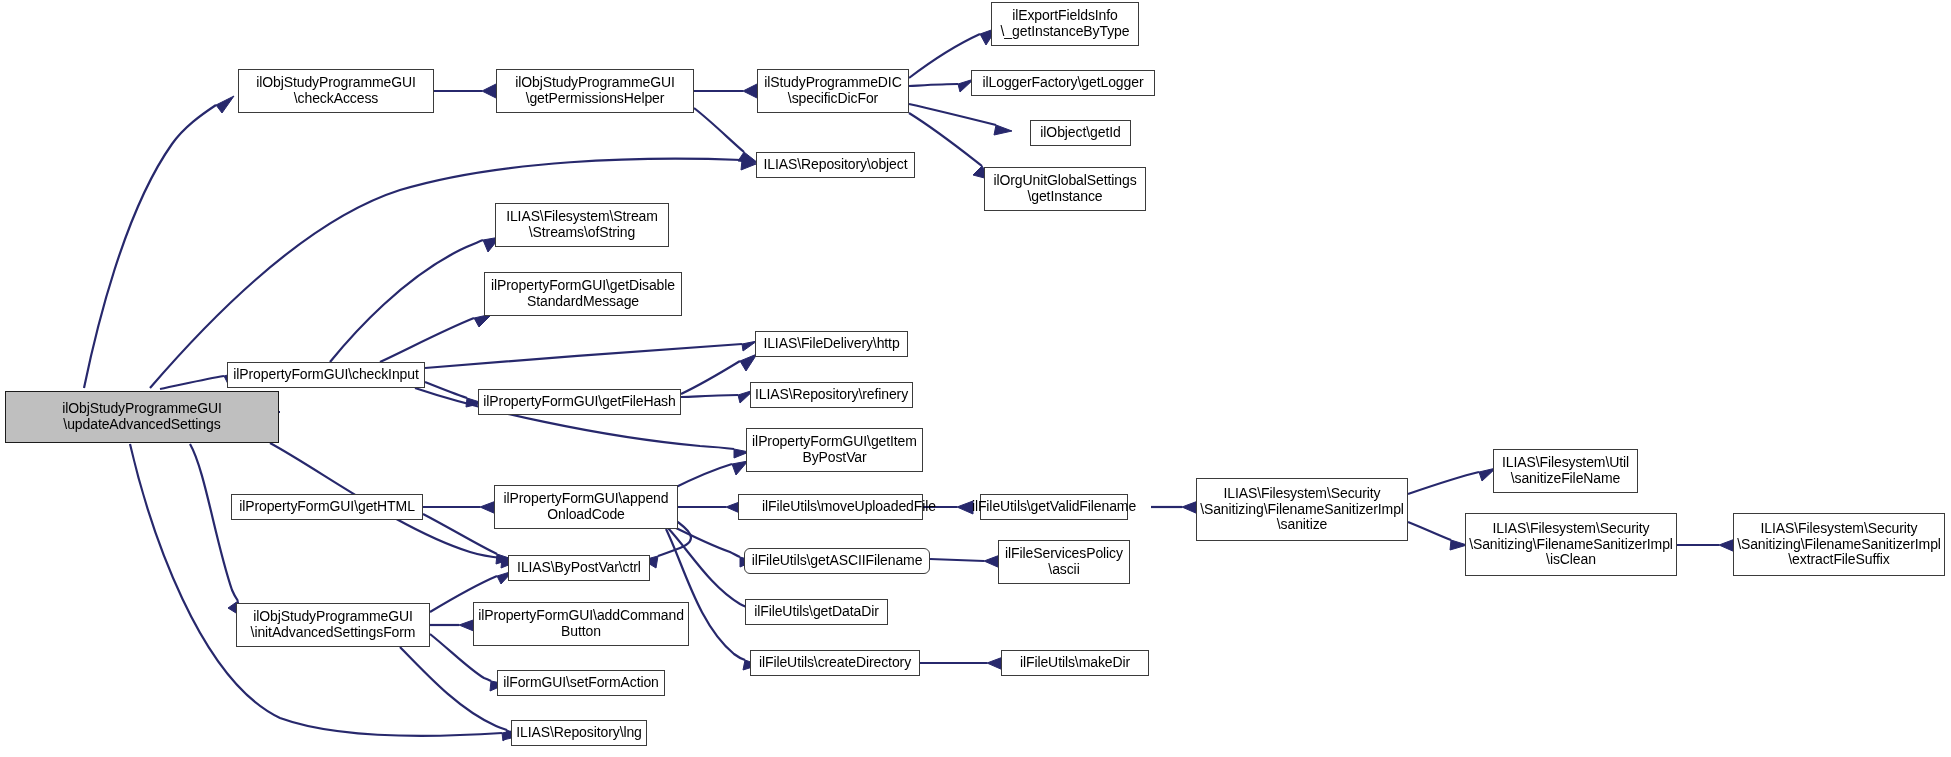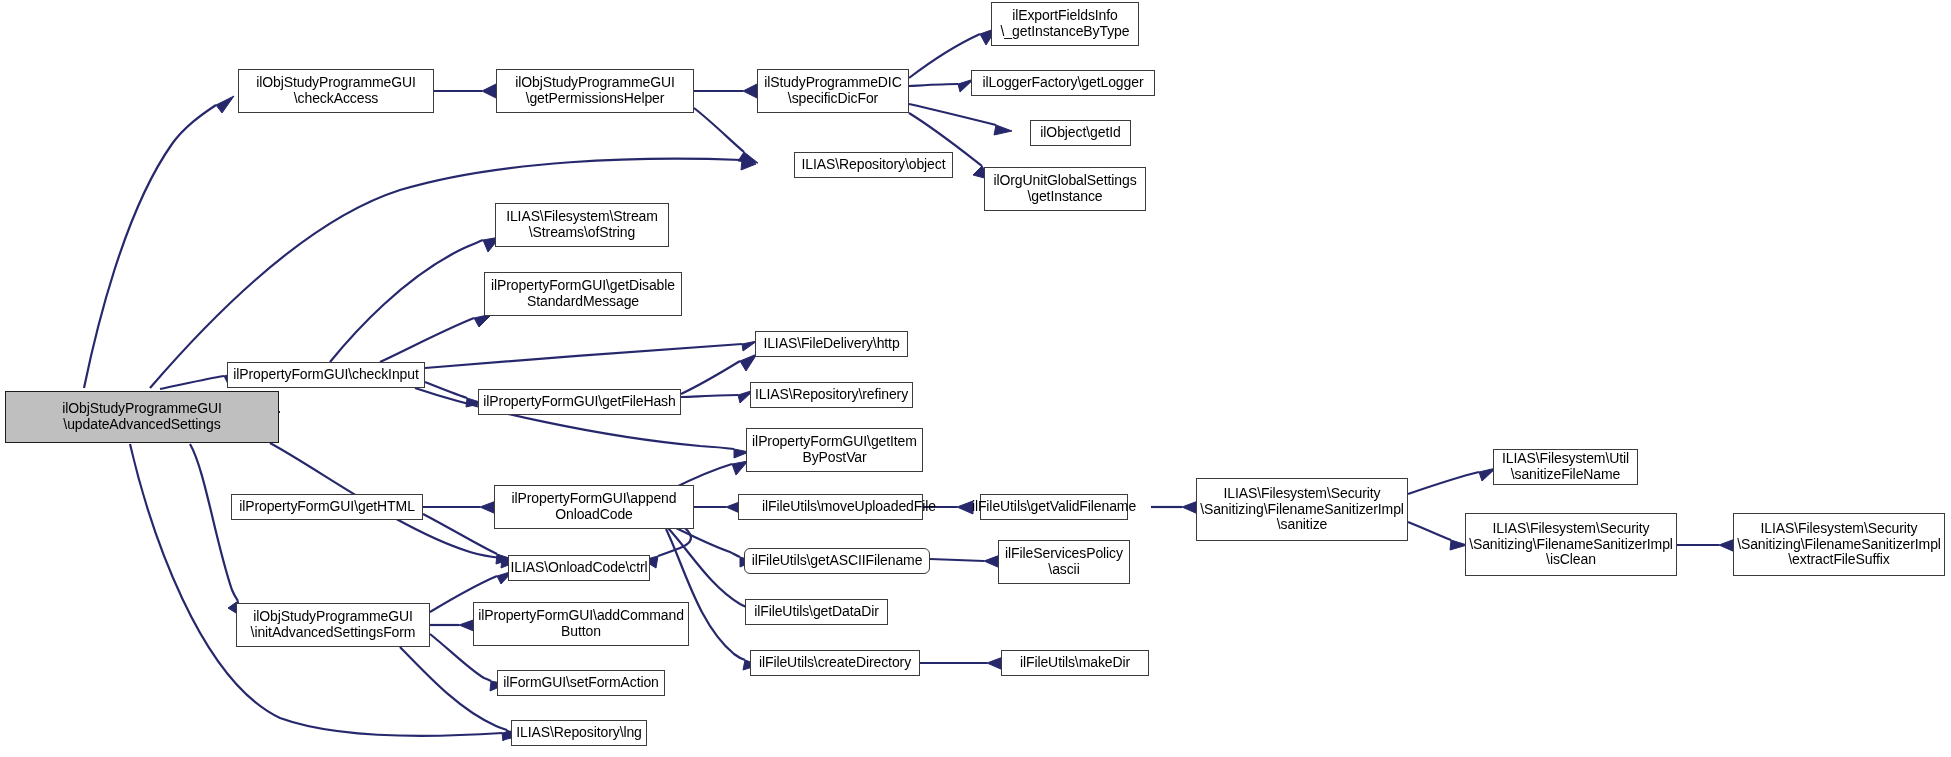--- a/index.html
+++ b/index.html
@@ -235,48 +235,48 @@
       <div class="node" style="left: 496px; top: 69px; width: 198px; height: 44px;"><span class="node-label">ilObjStudyProgrammeGUI
 \getPermissionsHelper</span></div>
       <div class="node" style="left: 757px; top: 69px; width: 152px; height: 44px;"><span class="node-label">ilStudyProgrammeDIC
 \specificDicFor</span></div>
       <div class="node" style="left: 991px; top: 2px; width: 148px; height: 44px;"><span class="node-label">ilExportFieldsInfo
 \_getInstanceByType</span></div>
       <div class="node" style="left: 971px; top: 70px; width: 184px; height: 26px;"><span class="node-label">ilLoggerFactory\getLogger</span></div>
       <div class="node" style="left: 1010px; top: 120px; width: 101px; height: 26px; margin-left: 20px;"><span class="node-label">ilObject\getId</span></div>
       <div class="node" style="left: 984px; top: 167px; width: 162px; height: 44px;"><span class="node-label">ilOrgUnitGlobalSettings
 \getInstance</span></div>
-      <div class="node" style="left: 756px; top: 152px; width: 159px; height: 26px; margin-left: 38px;"><span class="node-label">ILIAS\Repository\object</span></div>
+      <div class="node" style="left: 756px; top: 152px; width: 159px; height: 26px;"><span class="node-label">ILIAS\Repository\object</span></div>
       <div class="node" style="left: 495px; top: 203px; width: 174px; height: 44px;"><span class="node-label">ILIAS\Filesystem\Stream
 \Streams\ofString</span></div>
       <div class="node" style="left: 484px; top: 272px; width: 198px; height: 44px;"><span class="node-label">ilPropertyFormGUI\getDisable
 StandardMessage</span></div>
       <div class="node" style="left: 227px; top: 362px; width: 198px; height: 26px;"><span class="node-label">ilPropertyFormGUI\checkInput</span></div>
       <div class="node" style="left: 755px; top: 331px; width: 153px; height: 26px;"><span class="node-label">ILIAS\FileDelivery\http</span></div>
       <div class="node" style="left: 750px; top: 382px; width: 163px; height: 26px;"><span class="node-label">ILIAS\Repository\refinery</span></div>
       <div class="node" style="left: 478px; top: 389px; width: 203px; height: 26px;"><span class="node-label">ilPropertyFormGUI\getFileHash</span></div>
       <div class="node" style="left: 746px; top: 428px; width: 177px; height: 44px;"><span class="node-label">ilPropertyFormGUI\getItem
 ByPostVar</span></div>
-      <div class="node" style="left: 494px; top: 485px; width: 200px; height: 44px;"><span class="node-label">ilPropertyFormGUI\append
+      <div class="node" style="left: 494px; top: 485px; width: 184px; height: 44px;"><span class="node-label">ilPropertyFormGUI\append
 OnloadCode</span></div>
       <div class="node" style="left: 231px; top: 494px; width: 192px; height: 26px;"><span class="node-label">ilPropertyFormGUI\getHTML</span></div>
       <div class="node" style="left: 738px; top: 494px; width: 185px; height: 26px; padding-left: 42px;"><span class="node-label">ilFileUtils\moveUploadedFile</span></div>
       <div class="node" style="left: 980px; top: 494px; width: 148px; height: 26px;"><span class="node-label">ilFileUtils\getValidFilename</span></div>
       <div class="node" style="left: 1196px; top: 478px; width: 212px; height: 63px;"><span class="node-label">ILIAS\Filesystem\Security
 \Sanitizing\FilenameSanitizerImpl
 \sanitize</span></div>
-      <div class="node" style="left: 1493px; top: 449px; width: 145px; height: 36px;"><span class="node-label">ILIAS\Filesystem\Util
+      <div class="node" style="left: 1493px; top: 449px; width: 145px; height: 44px;"><span class="node-label">ILIAS\Filesystem\Util
 \sanitizeFileName</span></div>
       <div class="node" style="left: 1465px; top: 513px; width: 212px; height: 63px;"><span class="node-label">ILIAS\Filesystem\Security
 \Sanitizing\FilenameSanitizerImpl
 \isClean</span></div>
       <div class="node" style="left: 1733px; top: 513px; width: 212px; height: 63px;"><span class="node-label">ILIAS\Filesystem\Security
 \Sanitizing\FilenameSanitizerImpl
 \extractFileSuffix</span></div>
-      <div class="node" style="left: 508px; top: 555px; width: 142px; height: 26px;"><span class="node-label">ILIAS\OnloadCode\ctrl</span></div>
+      <div class="node" style="left: 508px; top: 555px; width: 142px; height: 26px;"><span class="node-label">ILIAS\ByPostVar\ctrl</span></div>
       <div class="node" style="left: 744px; top: 548px; width: 186px; height: 26px; border-radius: 6px;"><span class="node-label">ilFileUtils\getASCIIFilename</span></div>
       <div class="node" style="left: 998px; top: 540px; width: 132px; height: 44px;"><span class="node-label">ilFileServicesPolicy
 \ascii</span></div>
       <div class="node" style="left: 745px; top: 599px; width: 143px; height: 26px;"><span class="node-label">ilFileUtils\getDataDir</span></div>
       <div class="node" style="left: 236px; top: 603px; width: 194px; height: 44px;"><span class="node-label">ilObjStudyProgrammeGUI
 \initAdvancedSettingsForm</span></div>
       <div class="node" style="left: 473px; top: 602px; width: 216px; height: 44px;"><span class="node-label">ilPropertyFormGUI\addCommand
 Button</span></div>
       <div class="node" style="left: 750px; top: 650px; width: 170px; height: 26px;"><span class="node-label">ilFileUtils\createDirectory</span></div>
       <div class="node" style="left: 1001px; top: 650px; width: 148px; height: 26px;"><span class="node-label">ilFileUtils\makeDir</span></div>

